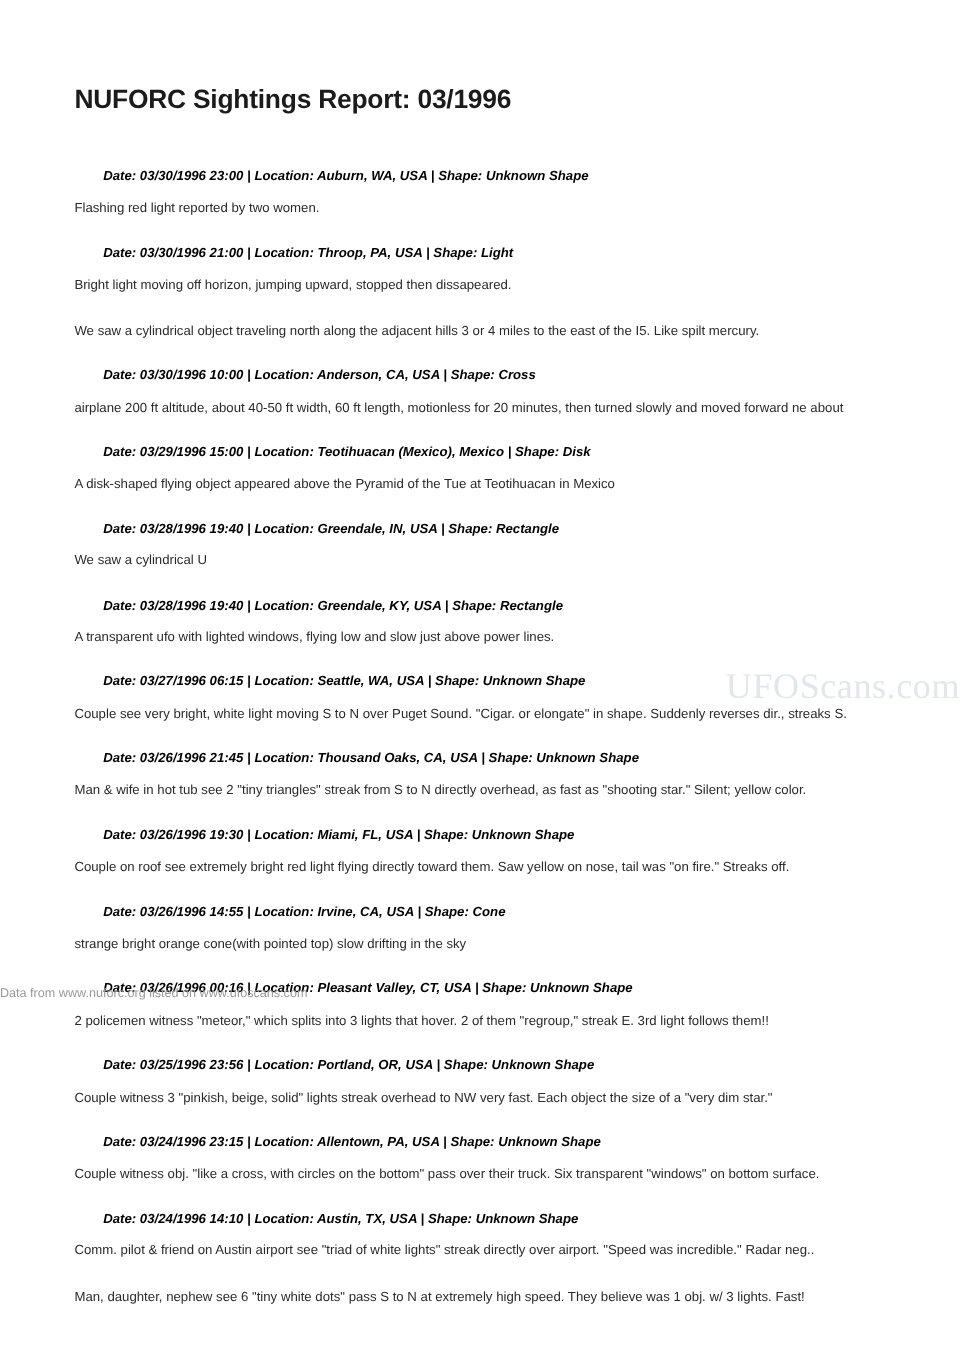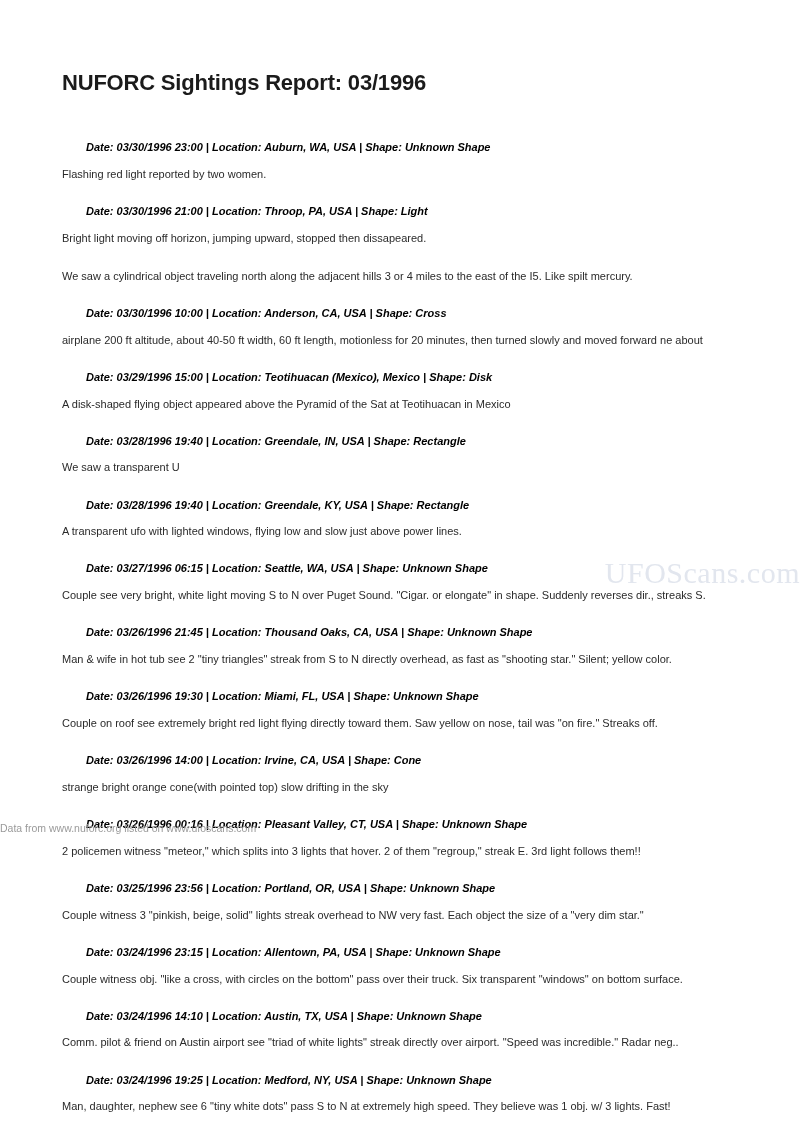--- a/index.html
+++ b/index.html
@@ -92,64 +92,63 @@
     </div>
     <div class="entry">
       <div class="entry-body">We saw a cylindrical object traveling north along the adjacent hills 3 or 4 miles to the east of the I5. Like spilt mercury.</div>
     </div>
     <div class="entry">
       <div class="entry-head">Date: 03/30/1996 10:00 | Location: Anderson, CA, USA | Shape: Cross</div>
       <div class="entry-body">airplane 200 ft altitude, about 40-50 ft width, 60 ft length, motionless for 20 minutes, then turned slowly and moved forward ne about</div>
     </div>
     <div class="entry">
       <div class="entry-head">Date: 03/29/1996 15:00 | Location: Teotihuacan (Mexico), Mexico | Shape: Disk</div>
-      <div class="entry-body">A disk-shaped flying object appeared above the Pyramid of the Sat at Teotihuacan in Mexico</div>
+      <div class="entry-body">A disk-shaped flying object appeared above the Pyramid of the Tue at Teotihuacan in Mexico</div>
     </div>
     <div class="entry">
       <div class="entry-head">Date: 03/28/1996 19:40 | Location: Greendale, IN, USA | Shape: Rectangle</div>
-      <div class="entry-body">We saw a transparent U</div>
+      <div class="entry-body">We saw a cylindrical U</div>
     </div>
     <div class="entry">
       <div class="entry-head">Date: 03/28/1996 19:40 | Location: Greendale, KY, USA | Shape: Rectangle</div>
       <div class="entry-body">A transparent ufo with lighted windows, flying low and slow just above power lines.</div>
     </div>
     <div class="entry">
       <div class="entry-head">Date: 03/27/1996 06:15 | Location: Seattle, WA, USA | Shape: Unknown Shape</div>
       <div class="entry-body">Couple see very bright, white light moving S to N over Puget Sound. "Cigar. or elongate" in shape. Suddenly reverses dir., streaks S.</div>
     </div>
     <div class="entry">
       <div class="entry-head">Date: 03/26/1996 21:45 | Location: Thousand Oaks, CA, USA | Shape: Unknown Shape</div>
       <div class="entry-body">Man &amp; wife in hot tub see 2 "tiny triangles" streak from S to N directly overhead, as fast as "shooting star." Silent; yellow color.</div>
     </div>
     <div class="entry">
       <div class="entry-head">Date: 03/26/1996 19:30 | Location: Miami, FL, USA | Shape: Unknown Shape</div>
       <div class="entry-body">Couple on roof see extremely bright red light flying directly toward them. Saw yellow on nose, tail was "on fire." Streaks off.</div>
     </div>
     <div class="entry">
-      <div class="entry-head">Date: 03/26/1996 14:00 | Location: Irvine, CA, USA | Shape: Cone</div>
+      <div class="entry-head">Date: 03/26/1996 14:55 | Location: Irvine, CA, USA | Shape: Cone</div>
       <div class="entry-body">strange bright orange cone(with pointed top) slow drifting in the sky</div>
     </div>
     <div class="entry">
       <div class="entry-head">Date: 03/26/1996 00:16 | Location: Pleasant Valley, CT, USA | Shape: Unknown Shape</div>
       <div class="entry-body">2 policemen witness "meteor," which splits into 3 lights that hover. 2 of them "regroup," streak E. 3rd light follows them!!</div>
     </div>
     <div class="entry">
       <div class="entry-head">Date: 03/25/1996 23:56 | Location: Portland, OR, USA | Shape: Unknown Shape</div>
       <div class="entry-body">Couple witness 3 "pinkish, beige, solid" lights streak overhead to NW very fast. Each object the size of a "very dim star."</div>
     </div>
     <div class="entry">
       <div class="entry-head">Date: 03/24/1996 23:15 | Location: Allentown, PA, USA | Shape: Unknown Shape</div>
       <div class="entry-body">Couple witness obj. "like a cross, with circles on the bottom" pass over their truck. Six transparent "windows" on bottom surface.</div>
     </div>
     <div class="entry">
       <div class="entry-head">Date: 03/24/1996 14:10 | Location: Austin, TX, USA | Shape: Unknown Shape</div>
       <div class="entry-body">Comm. pilot &amp; friend on Austin airport see "triad of white lights" streak directly over airport. "Speed was incredible." Radar neg..</div>
     </div>
     <div class="entry">
-      <div class="entry-head">Date: 03/24/1996 19:25 | Location: Medford, NY, USA | Shape: Unknown Shape</div>
       <div class="entry-body">Man, daughter, nephew see 6 "tiny white dots" pass S to N at extremely high speed. They believe was 1 obj. w/ 3 lights. Fast!</div>
     </div>
   </div>
 
   <div class="watermark">UFOScans.com</div>
 
   <div class="footer">Data from www.nuforc.org listed on www.ufoscans.com</div>
 
 </div>
 

